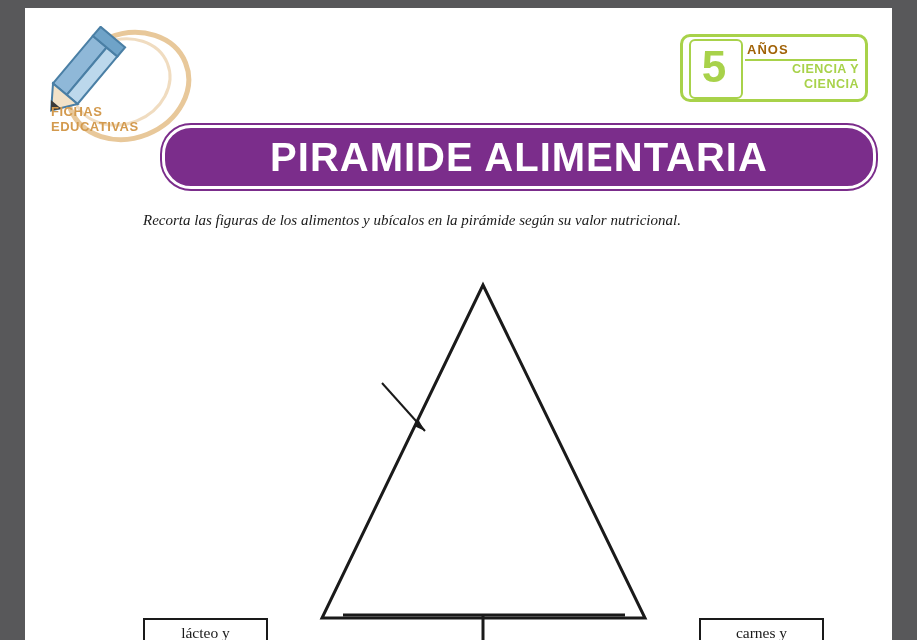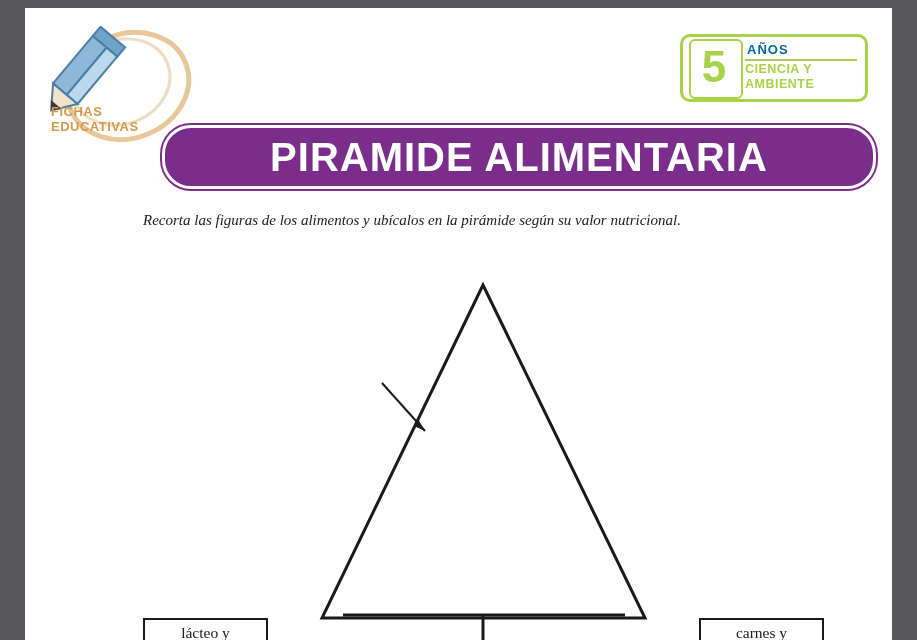--- a/index.html
+++ b/index.html
@@ -76,39 +76,39 @@
     top: 2px;
     width: 50px;
     height: 56px;
     border: 2px solid #a8d24a;
     border-radius: 6px;
   }
   .badge-anos {
     position: absolute;
     left: 64px;
     top: 5px;
-    color: #0369a1;
+    color: #a16207;
     font-size: 13px;
     font-weight: bold;
     letter-spacing: 1px;
   }
   .badge-line {
     position: absolute;
     left: 62px;
     top: 22px;
     width: 112px;
     height: 2px;
     background: #a8d24a;
   }
   .badge-sub {
     position: absolute;
     left: 62px;
     top: 25px;
     width: 114px;
-    text-align: left;
+    text-align: right;
     color: #a8d24a;
     font-size: 12.5px;
     font-weight: bold;
     line-height: 15px;
     letter-spacing: 0.5px;
   }
 
   
   .title-banner {
     position: absolute;
@@ -213,21 +213,21 @@
     </div>
   </div>
 
   <div class="badge">
     <div class="badge-num-box"></div>
     <div class="badge-num">5</div>
     <div class="badge-anos">AÑOS</div>
     <div class="badge-line"></div>
     <div class="badge-sub">
       <div>CIENCIA Y</div>
-      <div>AMBIENTE</div>
+      <div>CIENCIA</div>
     </div>
   </div>
 
   <div class="title-banner">
     <div class="title-text">PIRAMIDE ALIMENTARIA</div>
   </div>
 
   <div class="instruction">Recorta las figuras de los alimentos y ubícalos en la pirámide según su valor nutricional.</div>
 
   <div class="worksheet">

